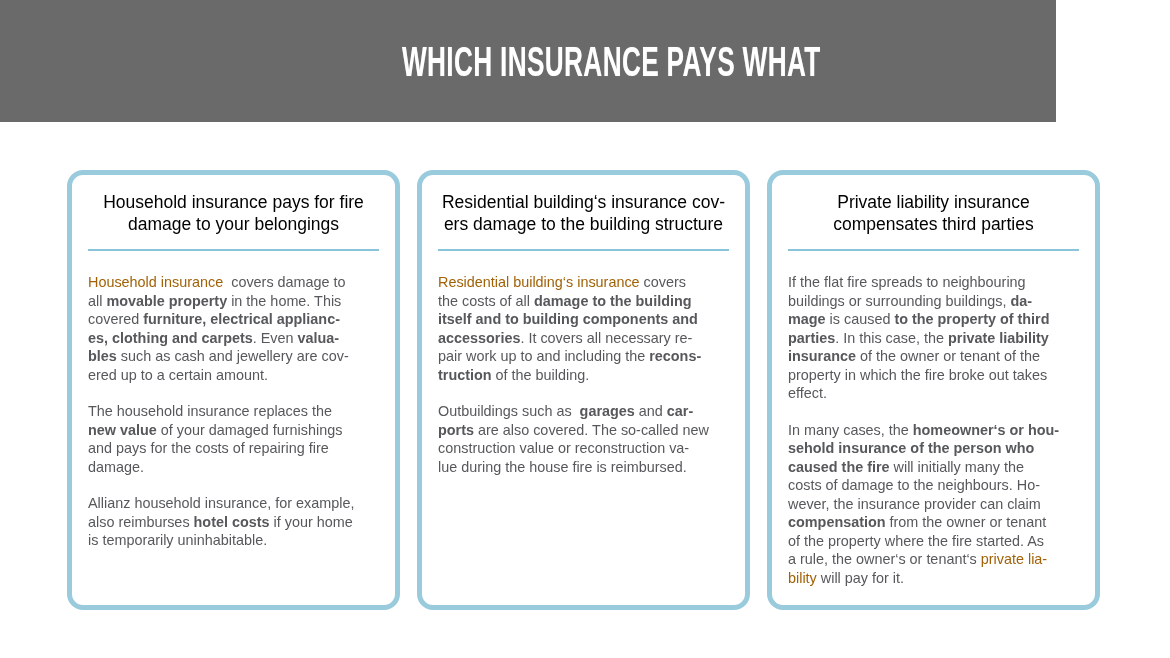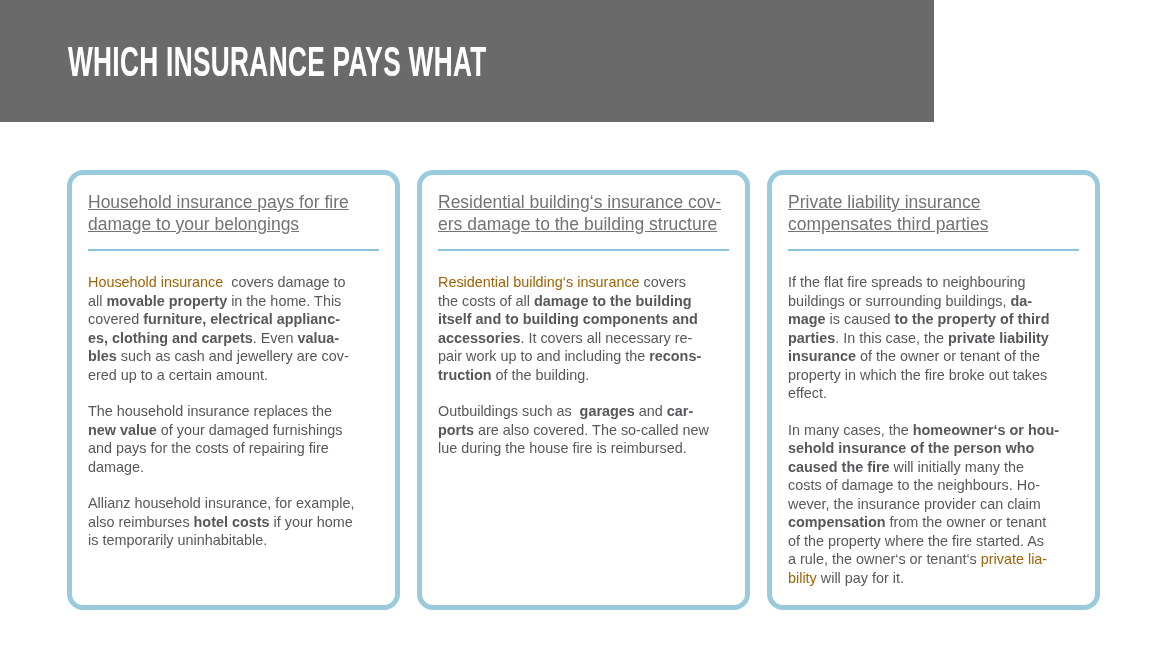--- a/index.html
+++ b/index.html
@@ -11,25 +11,26 @@
   .page {
     position: relative;
     width: 1170px;
     height: 658px;
     background: #ffffff;
     overflow: hidden;
   }
   .header {
     position: absolute;
     left: 0; top: 0;
-    width: 934px;
+    width: 1056px;
     height: 122px;
     background: #6A6A6A;
     display: flex;
     align-items: center;
+    justify-content: flex-end;
   }
   .header-title {
     margin-left: 68px;
     color: #ffffff;
     font-size: 41px;
     font-weight: bold;
     letter-spacing: 0.5px;
     white-space: nowrap;
     transform: scale(0.64, 1.04);
     transform-origin: left center;
@@ -49,24 +50,23 @@
     height: 440px;
     background: #ffffff;
     border: 5px solid #99CBDD;
     border-radius: 16px;
     padding: 12px 16px 10px 16px;
   }
   .card-title {
     margin-top: 4px;
     font-size: 17.5px;
     line-height: 22px;
-    color: #737373;
-    text-align: left;
+    color: #000000;
+    text-align: center;
     white-space: pre-line;
-    text-decoration: underline;
   }
   .card-divider {
     height: 2px;
     background: #8AC4DB;
     margin-top: 14px;
     border: none;
   }
   .card-body {
     margin-top: 22px;
     font-size: 14.4px;
@@ -125,20 +125,21 @@
             <div class="line"><span class="s-a">Residential building‘s insurance</span><span class="s-n"> covers</span></div>
             <div class="line"><span class="s-n">the costs of all </span><span class="s-b">damage to the building</span></div>
             <div class="line"><span class="s-b">itself and to building components and</span></div>
             <div class="line"><span class="s-b">accessories</span><span class="s-n">. It covers all necessary re-</span></div>
             <div class="line"><span class="s-n">pair work up to and including the </span><span class="s-b">recons-</span></div>
             <div class="line"><span class="s-b">truction</span><span class="s-n"> of the building.</span></div>
           </div>
           <div class="para">
             <div class="line"><span class="s-n">Outbuildings such as  </span><span class="s-b">garages</span><span class="s-n"> and </span><span class="s-b">car-</span></div>
             <div class="line"><span class="s-b">ports</span><span class="s-n"> are also covered. The so-called new</span></div>
+            <div class="line"><span class="s-n">construction value or reconstruction va-</span></div>
             <div class="line"><span class="s-n">lue during the house fire is reimbursed.</span></div>
           </div>
         </div>
   </div>
 
   <div class="card">
     <div class="card-title">Private liability insurance
 compensates third parties</div>
     <div class="card-divider"></div>
     <div class="card-body">

